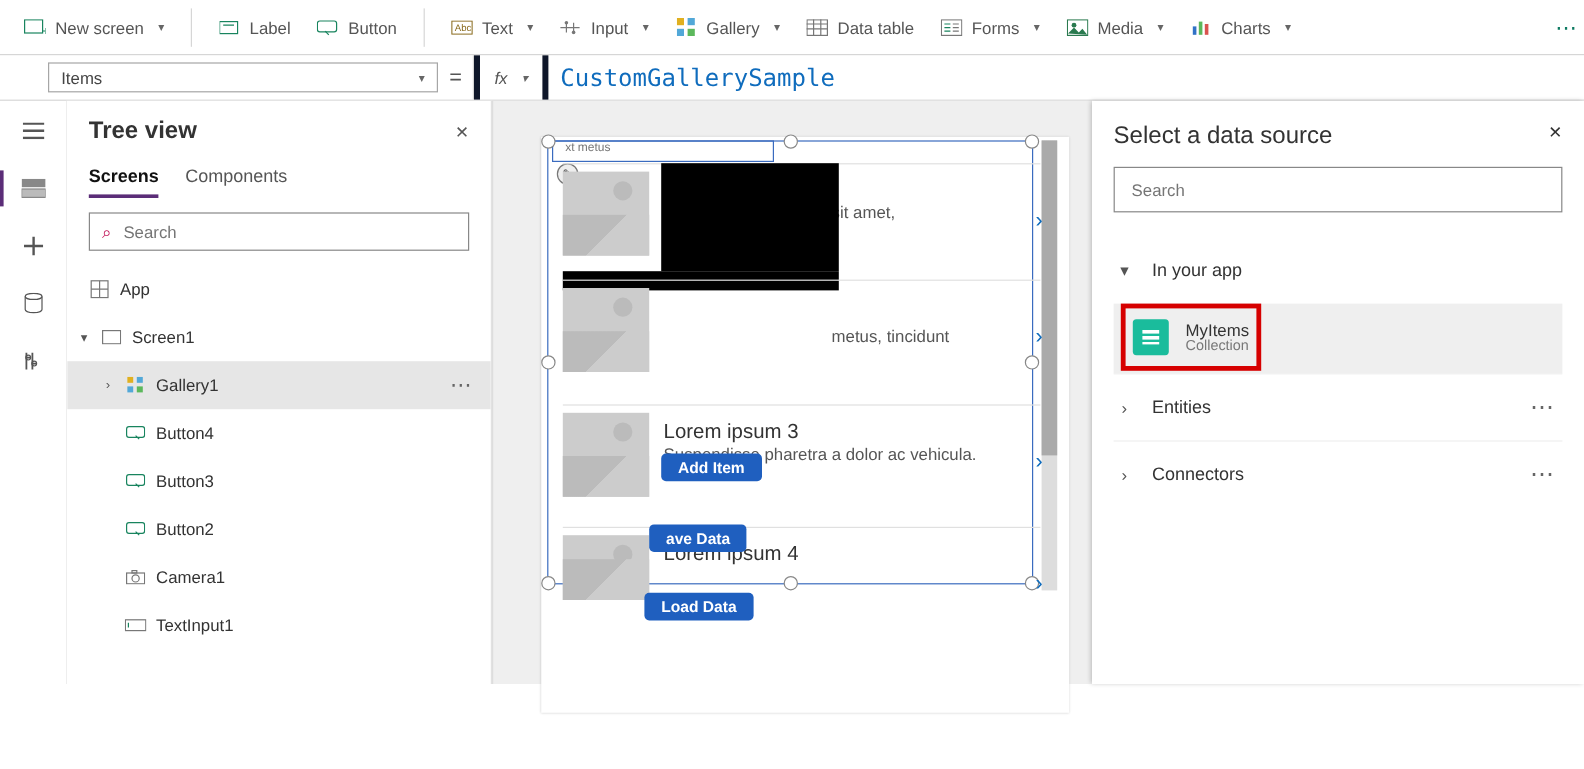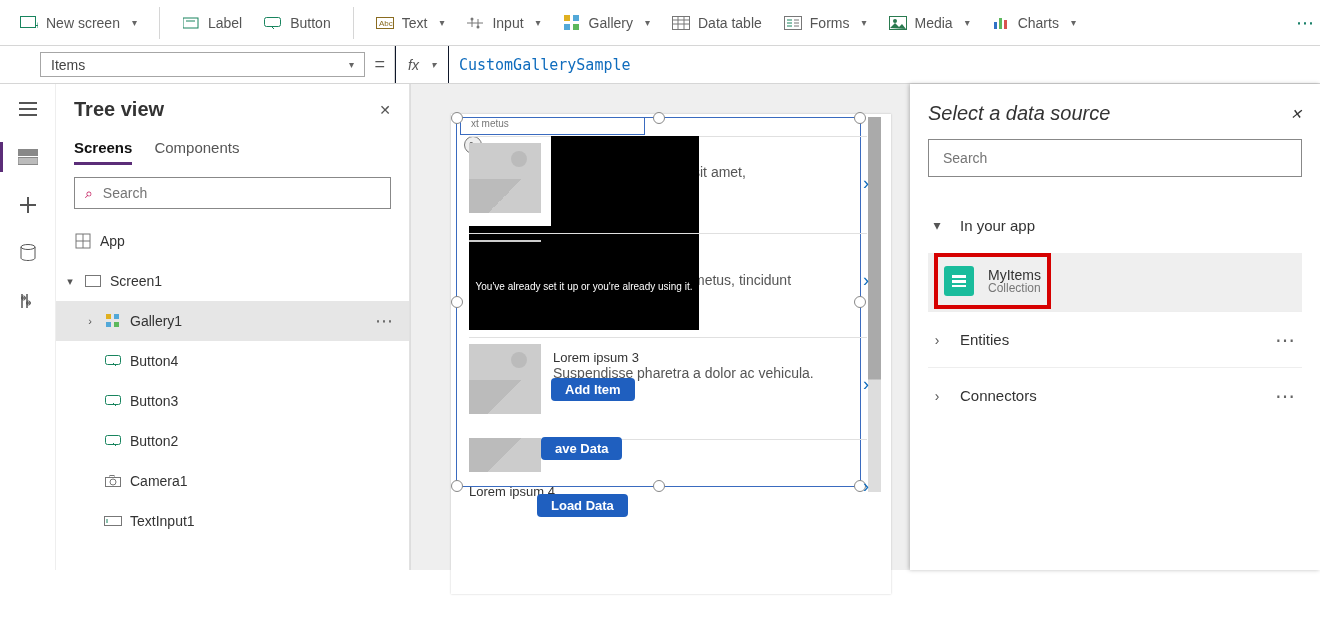--- a/index.html
+++ b/index.html
@@ -13,22 +13,22 @@
   .chev { font-size:10px; color:#666; margin-left:4px; }
   .icon-box { display:flex; align-items:center; justify-content:center; width:18px; height:18px; }
   .icon-plus-far { color:#0c7960; position:absolute; right:6px; top:12px; font-size:18px; }
   svg { display:block; }
 
   
   .formula-row { display:flex; align-items:stretch; height:38px; border-bottom:1px solid #d6d6d6; }
   .prop-select { width:325px; display:flex; align-items:center; border:1px solid #a6a6a6; margin:6px 0 6px 40px; padding:0 10px; font-size:14px; color:#444; justify-content:space-between;}
   .eq { width:30px; display:flex; align-items:center; justify-content:center; font-style:italic; color:#555; font-size:18px; border-right:1px solid #d6d6d6;}
   .fx-wrap { display:flex; align-items:center; gap:8px; padding:0 12px; font-style:italic; color:#555;}
-  .formula-input { flex:1; display:flex; align-items:center; padding:0 10px; font-family:Consolas, monospace; color:#0f6cbd; font-size:15px; }
-  .formula-row-left-border { border-left:1px solid #0f172a; }
+  .formula-input { flex:1; display:flex; align-items:center; padding:0 10px; font-family:Consolas, monospace; color:#0f6cbd; font-size:20px; }
+  .formula-row-left-border { border-left:5px solid #0f172a; }
 
   
   .workspace { display:flex; height:486px; }
 
   
   .left-rail { width:56px; border-right:1px solid #eee; display:flex; flex-direction:column; align-items:center; padding-top:12px; gap:22px;}
   .rail-btn { width:26px; height:26px; display:flex; align-items:center; justify-content:center; color:#555; cursor:pointer; border-radius:3px;}
   .rail-btn.active { position:relative; }
   .rail-btn.active::before { content:""; position:absolute; left:-15px; top:-2px; width:3px; height:30px; background:#5b2d78; }
 
@@ -59,40 +59,40 @@
   .app-frame { background:#fff; width:440px; height:480px; position:relative; margin-left:10px; box-shadow:0 0 2px rgba(0,0,0,.2);}
   .sel-box { position:absolute; border:1px solid #3a6bbf; top:3px; left:5px; width:405px; height:370px; }
   .handle { position:absolute; width:12px; height:12px; border:1px solid #888; background:#fff; border-radius:50%; }
   .handle.tl{top:-6px;left:-6px}.handle.tm{top:-6px;left:50%;margin-left:-6px}.handle.tr{top:-6px;right:-6px}
   .handle.ml{top:50%;left:-6px;margin-top:-6px}.handle.mr{top:50%;right:-6px;margin-top:-6px}
   .handle.bl{bottom:-6px;left:-6px}.handle.bm{bottom:-6px;left:50%;margin-left:-6px}.handle.br{bottom:-6px;right:-6px}
   .mini-text-sel { position:absolute; top:3px; left:9px; width:185px; height:18px; border:1px solid #3a6bbf; font-size:10px; color:#777; padding-left:10px;}
   .pencil { position:absolute; top:22px; left:13px; width:18px; height:18px; background:#eee; border:1px solid #777; border-radius:50%; display:flex; align-items:center; justify-content:center; font-size:10px;}
   .gallery-scroll { position:absolute; right:10px; top:3px; bottom:102px; width:13px; background:linear-gradient(#aaa,#aaa) 0 0/100% 70% no-repeat, #ddd; }
   .g-item { position:absolute; left:18px; right:24px; height:92px; display:flex; border-top:1px solid #e0e0e0;}
-  .g-item.i1{top:22px}.g-item.i2{top:119px}.g-item.i3{top:223px}.g-item.i4{top:325px;height:60px;flex-direction:column;}
+  .g-item.i1{top:22px}.g-item.i2{top:119px}.g-item.i3{top:223px}.g-item.i4{top:325px;height:60px;}
   .g-thumb { width:72px; height:70px; background:#ccc; margin:6px 12px 0 0; position:relative;}
   .g-thumb::before,.g-thumb::after{content:"";position:absolute;}
   .g-thumb::before{width:16px;height:16px;border-radius:50%;background:#bbb;top:8px;right:14px;}
   .g-thumb::after{left:0;right:0;bottom:0;height:34px;background:linear-gradient(135deg,#bbb 50%,#ccc 50%);}
   .g-body{flex:1;padding-top:12px;}
-  .g-title{font-size:13px; font-weight:500;}
+  .g-title{font-size:17px; font-weight:500;}
   .g-sub{font-size:14px; color:#555;}
   .g-chev{position:absolute; right:-2px; top:36px; color:#0f6cbd; font-size:18px;}
   .blk-overlay{position:absolute; background:#000; color:#fff; font-size:11px; display:flex; align-items:center; justify-content:center; text-align:center; padding:4px;}
   .ov1{top:22px;left:100px;width:148px;height:90px;}
   .ov1b{top:112px;left:18px;width:230px;height:16px;}
   .ov2{top:128px;left:18px;width:230px;height:88px;}
   .ov2 span{font-size:10px;}
   .btn-pill{position:absolute; background:#1f5fbf; color:#fff; font-size:13px; font-weight:600; padding:4px 14px; border-radius:4px;}
   .bA{top:264px;left:100px}.bB{top:323px;left:90px}.bC{top:380px;left:86px}
 
   
   .ds-panel { position:absolute; right:0; top:0; width:410px; background:#fff; height:100%; box-shadow:-1px 0 4px rgba(0,0,0,0.25); padding:18px 18px 0 18px; z-index:5;}
-  .ds-head{display:flex;justify-content:space-between;align-items:center;font-style:italic;}
+  .ds-head{display:flex;justify-content:space-between;align-items:flex-start;}
   .ds-title{font-size:20px;font-weight:400;}
   .ds-close{font-size:14px;color:#333;cursor:pointer;}
   .ds-search{border:1px solid #888; margin-top:14px; padding:9px 12px; font-size:14px;}
   .ds-search input{border:none;outline:none;width:100%;font-size:14px;}
   .ds-section{display:flex;align-items:center;gap:14px;height:56px;border-top:1px solid #eee;cursor:pointer;font-size:15px;color:#333;}
   .ds-section.first{margin-top:20px;border-top:none;}
   .ds-item{display:flex;align-items:flex-start;gap:14px;height:58px;padding-left:6px;background:#efefef;}
   .ds-item-box{border:4px solid #d60000; padding:2px 6px;}
   .ds-item-inner{display:flex;align-items:center;gap:14px;height:44px;}
   .ds-icon{width:30px;height:30px;background:#1abc9c;border-radius:3px;display:flex;align-items:center;justify-content:center;}
@@ -391,23 +391,20 @@
       <div class="blk-overlay ov1b"></div>
 
       <div class="g-item i2">
         <div class="g-thumb"></div>
         <div class="g-body">
           <div class="g-sub" style="padding-left:140px;margin-top:26px;">metus, tincidunt</div>
         </div>
         <span class="g-chev">›</span>
       </div>
 
-      <div class="blk-overlay ov2">
-        <span>You've already set it up   or you're already using it.</span>
-      </div>
 
       <div class="g-item i3">
         <div class="g-thumb"></div>
         <div class="g-body">
           <div class="g-title">Lorem ipsum 3</div>
           <div class="g-sub">Suspendisse pharetra a dolor ac vehicula.</div>
         </div>
         <span class="g-chev">›</span>
       </div>
 

